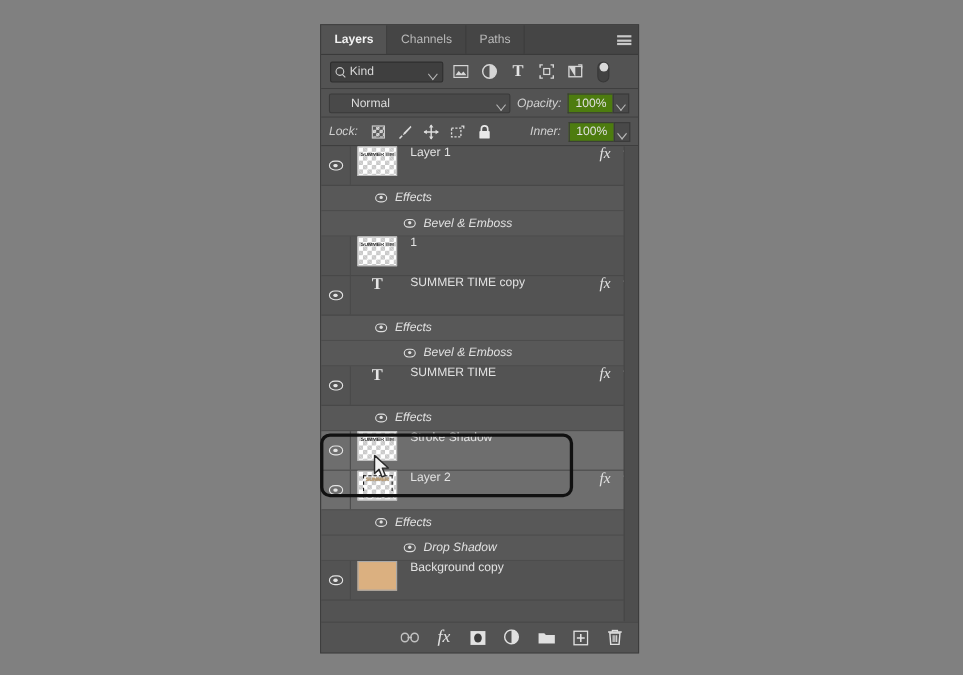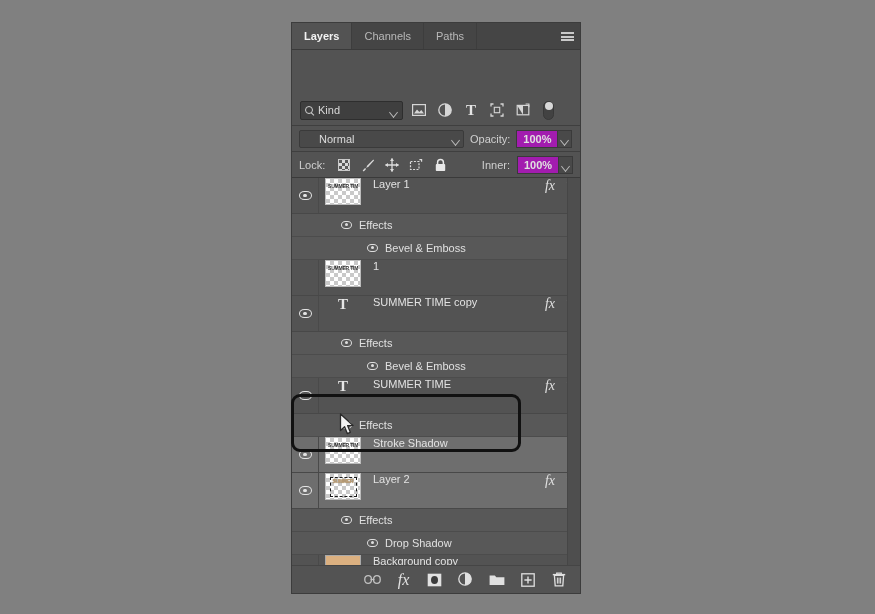--- a/index.html
+++ b/index.html
@@ -49,21 +49,20 @@
     content: ""; position: absolute; left: 0; top: 2.5px;
     width: 13px; height: 2px; background: #c9c9c9;
   }
 
   
   .filterrow {
     height: 31px; display: flex; align-items: center;
     padding: 0 8px; gap: 6px; flex: 0 0 auto;
     border-bottom: 1px solid #3f3f3f;
     background: #535353;
-    margin-top: 45px;
   }
   .kindsel {
     width: 103px; height: 19px; background: #3f3f3f;
     border: 1px solid #2e2e2e; border-radius: 2px;
     display: flex; align-items: center; padding: 0 4px;
     gap: 4px; cursor: pointer;
   }
   .kindsel .lbl { flex: 1; font-size: 11px; color: #d8d8d8; }
   .mag { width: 9px; height: 9px; position: relative; flex: 0 0 auto; }
   .mag:before {
@@ -103,29 +102,29 @@
     height: 26px; display: flex; align-items: center;
     padding: 0 7px; flex: 0 0 auto; gap: 6px;
     border-bottom: 1px solid #3f3f3f; background: #535353;
   }
   .blendsel {
     width: 165px; height: 18px; background: #494949;
     border: 1px solid #3a3a3a; border-radius: 2px;
     display: flex; align-items: center; padding: 0 3px 0 19px; cursor: pointer;
   }
   .blendsel .lbl { flex: 1; font-size: 11px; color: #dcdcdc; }
-  .fieldlbl { font-size: 11px; color: #d0d0d0; white-space: nowrap; }
+  .fieldlbl { font-size: 11px; color: #d0d0d0; white-space: nowrap; font-style: italic; }
   .numfield {
     height: 18px; display: flex; align-items: center; cursor: text;
   }
   .numfield .box {
-    width: 41px; height: 18px; background: #a21caf;
+    width: 41px; height: 18px; background: #4d7c0f;
     border: 1px solid #3a3a3a; border-right: none;
     display: flex; align-items: center; justify-content: center;
-    font-size: 11px; color: #e0e0e0; font-weight: bold;
+    font-size: 11px; color: #e0e0e0;
   }
   .numfield .stp {
     width: 15px; height: 18px; background: #494949;
     border: 1px solid #3a3a3a;
     display: flex; align-items: center; justify-content: center;
     cursor: pointer;
   }
 
   
   .lockrow {
@@ -227,21 +226,21 @@
   }
   .eeye:before {
     content: ""; position: absolute; inset: 0;
     border: 1.3px solid #dedede; border-radius: 50% / 62%;
   }
   .eeye:after {
     content: ""; position: absolute; left: 3.8px; top: 2.2px;
     width: 3.2px; height: 3.2px; border-radius: 50%; background: #dedede;
   }
   .erow.deep .eeye { margin-left: 48px; }
-  .ename { margin-left: 7px; font-size: 11px; color: #e0e0e0; }
+  .ename { margin-left: 7px; font-size: 11px; color: #e0e0e0; font-style: italic; }
 
   
   .gutter {
     position: absolute; right: 0; top: 0; bottom: 0; width: 13px;
     background: #4e4e4e; border-left: 1px solid #464646;
     pointer-events: none;
   }
 
   
   .footer {

